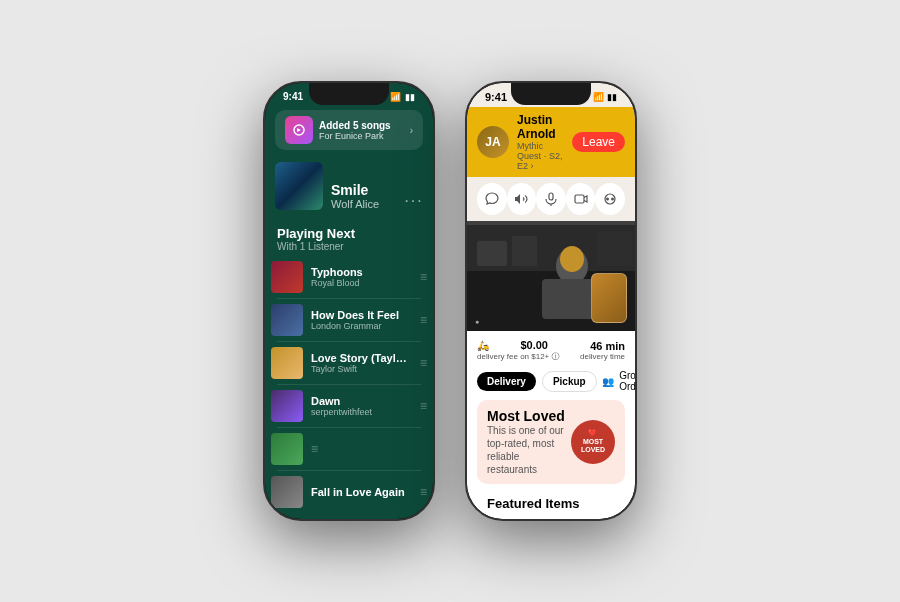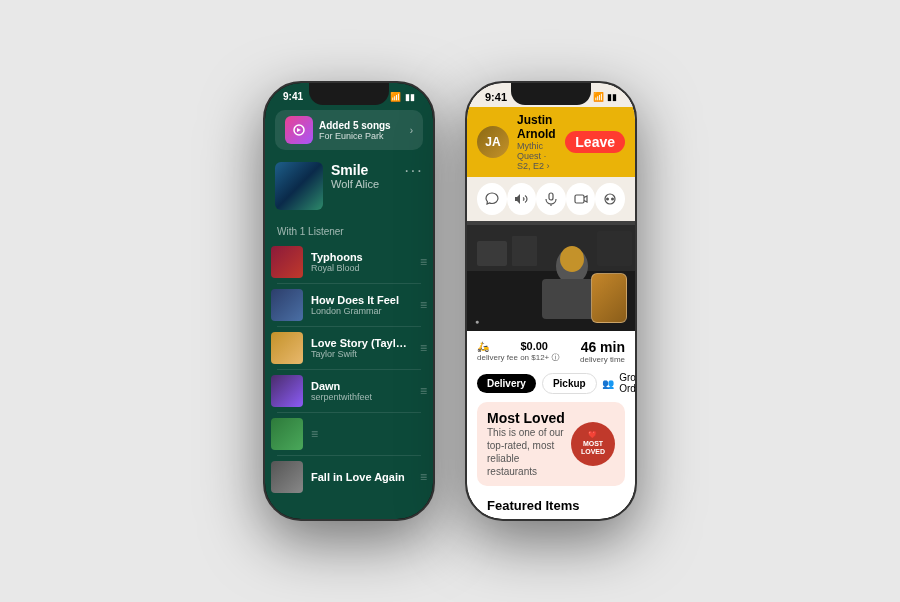--- a/index.html
+++ b/index.html
@@ -115,21 +115,21 @@
     .shareplay-text .sub { opacity: 0.8; }
 
     .shareplay-chevron {
       color: rgba(255,255,255,0.6);
       font-size: 10px;
     }
 
     
     .current-track {
       display: flex;
-      align-items: flex-start;
+      align-items: flex-end;
       padding: 8px 10px;
       gap: 8px;
     }
 
     .current-artwork {
       width: 48px;
       height: 48px;
       border-radius: 6px;
       background: linear-gradient(135deg, #2d6a9f, #1a4a7a);
       flex-shrink: 0;
@@ -300,22 +300,22 @@
     .facetime-show-info {
       font-size: 9px;
       color: #555;
     }
 
     .leave-btn {
       background: #ff3b30;
       color: white;
       border-radius: 14px;
       padding: 3px 10px;
-      font-size: 14px;
-      font-weight: 700;
+      font-size: 12px;
+      font-weight: 400;
     }
 
     
     .facetime-controls {
       background: #f2ede6;
       display: flex;
       justify-content: space-around;
       padding: 6px 10px;
     }
 
@@ -389,21 +389,21 @@
       color: #000;
       padding-left: 27px;
     }
 
     .dd-fee-label {
       font-size: 8px;
       color: #555;
     }
 
     .dd-time {
-      font-size: 14px;
+      font-size: 11px;
       font-weight: 700;
       color: #000;
       text-align: right;
     }
 
     .dd-time-label {
       font-size: 8px;
       color: #555;
     }
 
@@ -536,20 +536,21 @@
         <div class="current-artwork-bg"></div>
       </div>
       <div class="current-track-info">
         <div class="current-track-title">Smile</div>
         <div class="current-track-artist">Wolf Alice</div>
       </div>
       <div class="more-btn">···</div>
     </div>
 
     <div class="playing-next-header">
+      <div class="playing-next-title">Playing Next</div>
       <div class="playing-next-sub">With 1 Listener</div>
     </div>
 
     <div class="track-list">
 
       <div class="track-item">
         <div class="track-artwork artwork-typhoons"></div>
         <div class="track-info">
           <div class="track-title">Typhoons</div>
           <div class="track-artist">Royal Blood</div>

